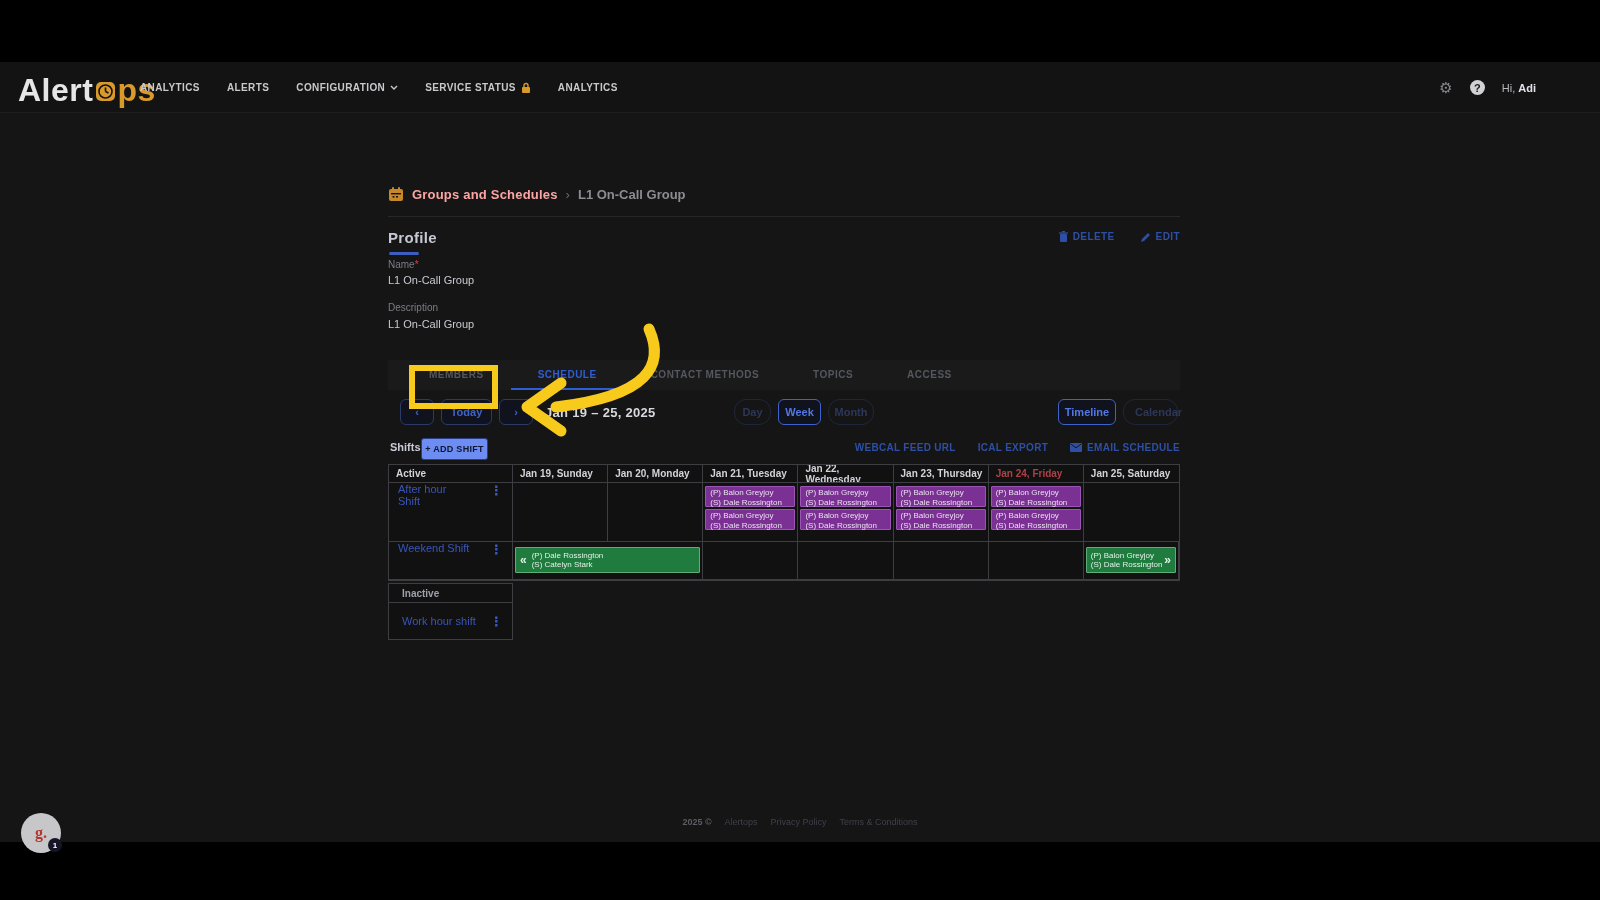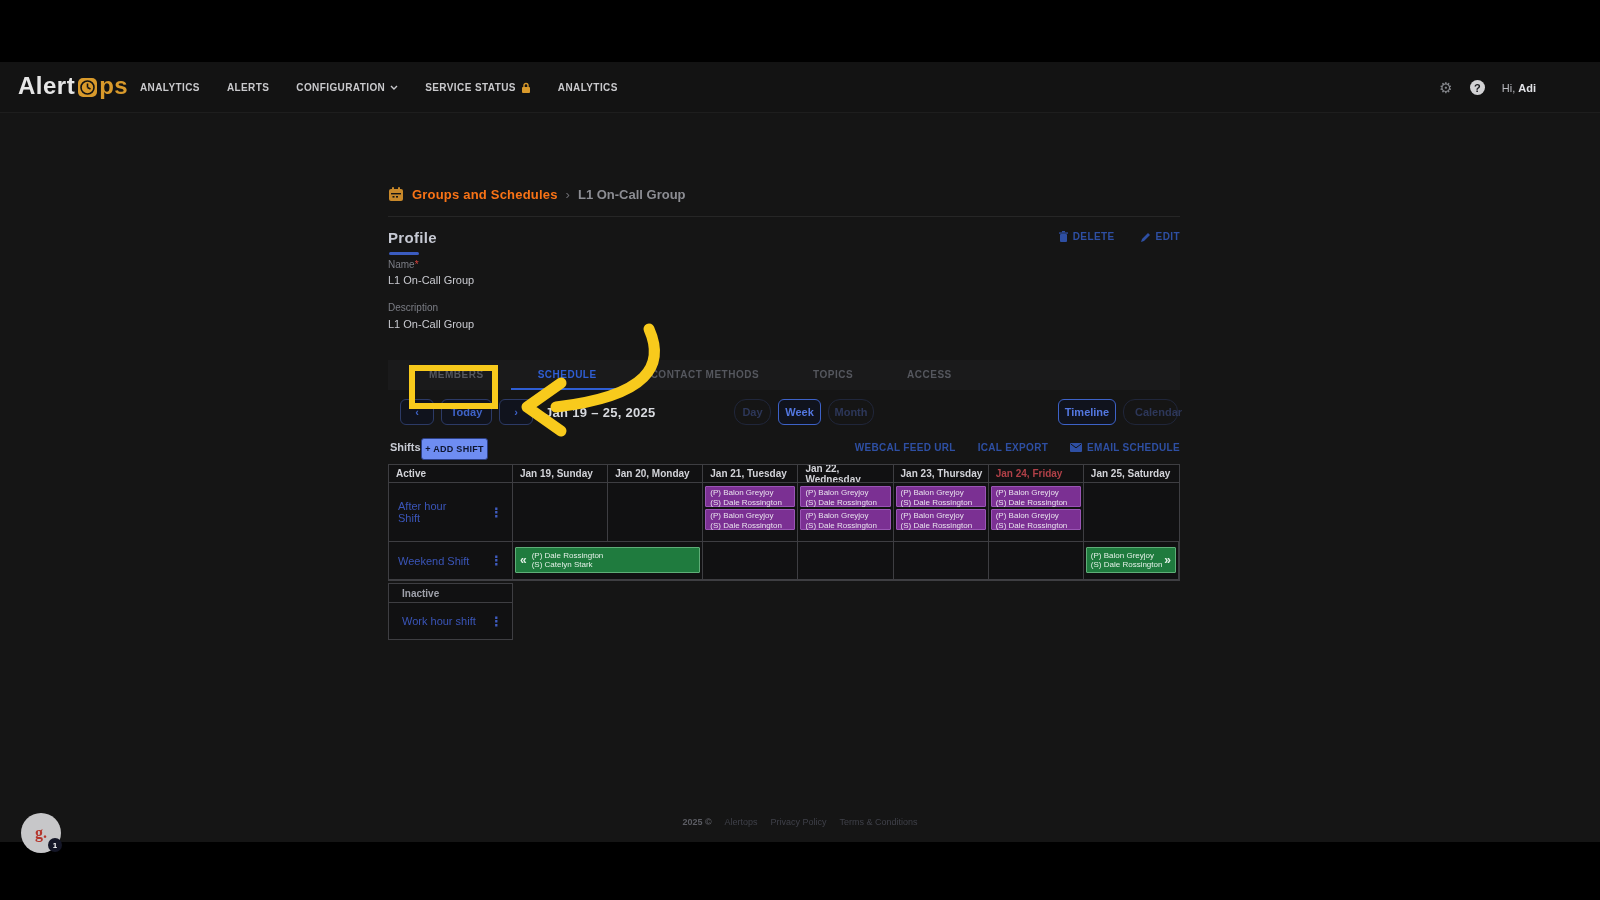--- a/index.html
+++ b/index.html
@@ -3,35 +3,35 @@
 <meta charset="utf-8">
 <style>
   * { margin:0; padding:0; box-sizing:border-box; }
   html,body { background:#000; }
   body { font-family:"Liberation Sans","DejaVu Sans",sans-serif; }
   #frame { position:relative; width:1600px; height:900px; background:#000; overflow:hidden; }
   .app { position:absolute; left:0; top:62px; width:1600px; height:780px; background:#151515; }
 
   
   .nav { position:absolute; left:0; top:0; width:100%; height:51px; background:#131313; border-bottom:1px solid #1e1e1e; display:flex; align-items:center; }
-  .logo { position:absolute; left:18px; top:10px; display:flex; align-items:center; font-weight:bold; font-size:24px; letter-spacing:0.5px; }
+  .logo { position:absolute; left:18px; top:10px; display:flex; align-items:center; font-weight:bold; font-size:32px; letter-spacing:0.5px; }
   .logo .lg-a { color:#e6e6e6; }
   .logo .lg-clock { margin:2px 1px 0 2px; display:inline-flex; }
   .logo .lg-ps { color:#d99a2b; }
   .menu { position:absolute; left:140px; top:0; height:51px; display:flex; align-items:center; gap:27px; }
   .menu-item { display:flex; align-items:center; gap:5px; color:#c9c9cc; font-size:10px; font-weight:bold; letter-spacing:0.4px; cursor:pointer; }
   .nav-right { position:absolute; right:64px; top:0; height:51px; display:flex; align-items:center; gap:17px; }
   .gear { color:#84868b; font-size:15px; cursor:pointer; }
   .help-badge { width:15px; height:15px; border-radius:50%; background:#d2d2d4; color:#17181c; font-size:11px; font-weight:bold; display:flex; align-items:center; justify-content:center; cursor:pointer; }
   .greeting { color:#b9babf; font-size:11px; }
   .greeting b { color:#e2e3e7; }
 
   
   .crumb { position:absolute; left:388px; top:124px; display:flex; align-items:center; gap:8px; }
-  .crumb-section { color:#f97316; font-size:13px; font-weight:bold; letter-spacing:0.2px; cursor:pointer; }
+  .crumb-section { color:#fca5a5; font-size:13px; font-weight:bold; letter-spacing:0.2px; cursor:pointer; }
   .crumb-sep { color:#6a6a6f; font-size:13px; }
   .crumb-current { color:#8c8d93; font-size:13px; font-weight:bold; }
   .divider { position:absolute; left:388px; top:154px; width:792px; height:1px; background:#262626; }
 
   .profile-title { position:absolute; left:388px; top:167px; color:#c6c9d3; font-size:15px; font-weight:bold; letter-spacing:0.3px; }
   .profile-underline { position:absolute; left:389px; top:190px; width:30px; height:3px; background:#3b5cc0; border-radius:2px; }
   .actions-row { position:absolute; top:169px; left:388px; width:792px; display:flex; justify-content:flex-end; gap:26px; }
   .action-link { display:flex; align-items:center; gap:5px; color:#2e4fa3; font-size:10px; font-weight:bold; letter-spacing:0.4px; cursor:pointer; }
 
   .field-label { position:absolute; left:388px; color:#7b7d85; font-size:10px; }
@@ -55,21 +55,21 @@
   .highlight-box { position:absolute; left:409px; top:365px; width:89px; height:44px; border:6px solid #f8ca1c; z-index:39; pointer-events:none; }
   .export-links { position:absolute; left:388px; top:380px; width:792px; display:flex; justify-content:flex-end; gap:22px; }
   .export-link { display:flex; align-items:center; gap:5px; color:#2e4fa3; font-size:10px; font-weight:bold; letter-spacing:0.3px; cursor:pointer; }
 
   
   .sched { position:absolute; left:388px; top:402px; width:792px; background:#111112; border:1px solid #3e3e42; display:grid; grid-template-columns:124px repeat(7, 1fr); grid-template-rows:18px 59px 38px; }
   .sc { border-right:1px solid #3e3e42; border-bottom:1px solid #3e3e42; overflow:hidden; }
   .sc:nth-child(8n) { border-right:none; }
   .sc.hd { display:flex; align-items:center; padding-left:7px; color:#d2d3d8; font-size:10px; font-weight:bold; }
   .sc.hd.today { color:#b04048; }
-  .rowlabel { display:flex; align-items:center; justify-content:space-between; padding:0 9px 0 9px;gap:20px; }
+  .rowlabel { display:flex; justify-content:space-between; padding:0 9px 0 9px;gap:20px; }
   .rowlabel .nm { color:#3a55b8; font-size:11px; cursor:pointer; }
   .rowlabel .dots { color:#3f5cc0; font-size:13px; font-weight:bold; cursor:pointer; }
   .bar { margin:3px 2px 0 2px; height:21px; border-radius:1px; padding:1px 4px; font-size:8px; line-height:9.5px; color:#e9e2ee; }
   .bar + .bar { margin-top:2px; }
   .bar.purple { background:#7b3093; border:1px solid #9a55b5; }
   .span2 { grid-column: span 2; }
   .gbar { margin:5px 2px; height:26px; background:#1f7b3e; border:1px solid #5fae78; border-radius:1px; display:flex; align-items:center; padding:1px 4px; color:#e3f0e7; }
   .gbar .cont { font-size:12px; font-weight:bold; margin-right:5px; }
   .gbar .cont.right { margin:0 0 0 auto; }
   .gbar .glines { font-size:8px; line-height:9.5px; }

